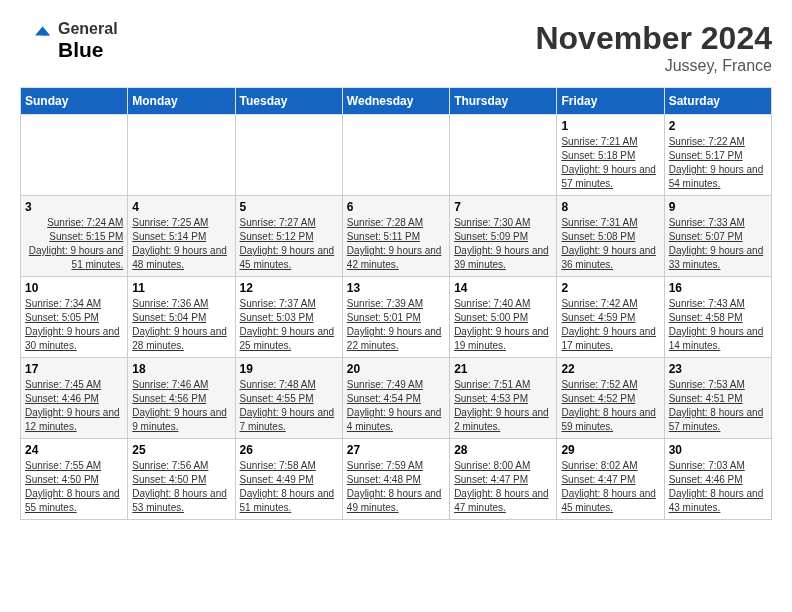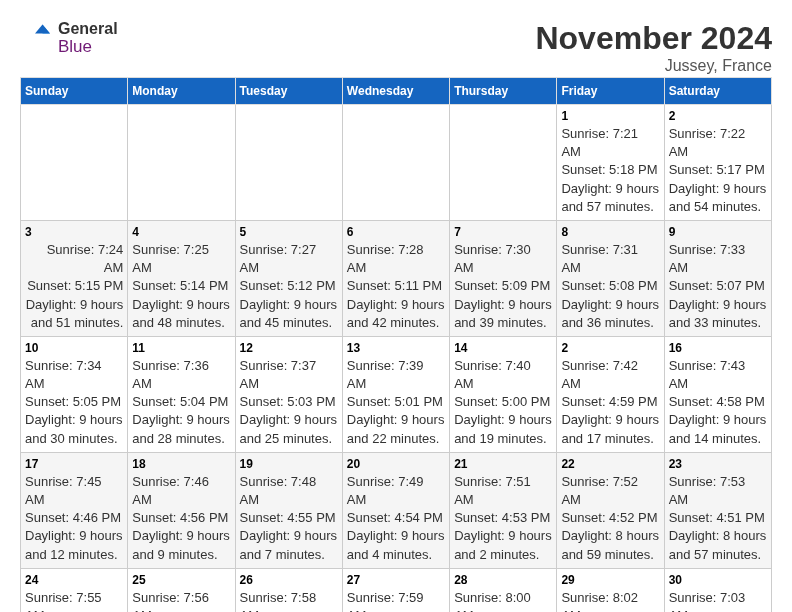--- a/index.html
+++ b/index.html
@@ -7,21 +7,21 @@
       font-family: Arial, sans-serif;
       background: #fff;
       width: 792px;
       min-height: 612px;
       padding: 20px;
     }
     .header {
       display: flex;
       justify-content: space-between;
       align-items: flex-start;
-      margin-bottom: 2px;
+      margin-bottom: 12px;
     }
     .logo {
       display: flex;
       align-items: center;
       gap: 6px;
     }
     .logo-icon {
       width: 36px;
       height: 36px;
     }
@@ -61,44 +61,45 @@
     }
     .calendar tr:nth-child(even) td {
       background: #f5f5f5;
     }
     .day-number {
       font-weight: bold;
       font-size: 12px;
       margin-bottom: 2px;
     }
     .day-info {
-      font-size: 13px;
+      font-size: 10px;
       color: #333;
       line-height: 1.4;
+      text-decoration: underline;
     }
     .empty-cell {
       background: #fff !important;
     }
     .row-even td {
       background: #f0f0f0;
     }
   </style>
 </head>
 <body>
 
 <div class="header">
   <div class="logo">
     <svg class="logo-icon" viewBox="0 0 40 40">
     <rect width="40" height="40" fill="none"></rect>
     <polygon points="30,2 40,14 30,14" fill="#2196F3"></polygon>
     <polygon points="34,0 44,12 24,12" fill="#1565C0" transform="translate(-4,2)"></polygon>
   </svg>
     <div style="display:flex;flex-direction:column;">
       <span style="font-size:16px;font-weight:bold;color:#333;line-height:1.1;">General</span>
-      <span style="font-size:17px;font-weight:normal;color:#701a75;line-height:1.1;">Blue</span>
+      <span style="font-size:21px;font-weight:bold;color:#000000;line-height:1.1;">Blue</span>
     </div>
   </div>
   <div class="title-section">
     <div class="month-title">November 2024</div>
     <div class="subtitle">Jussey, France</div>
   </div>
 </div>
 
 <table class="calendar">
   <thead>

